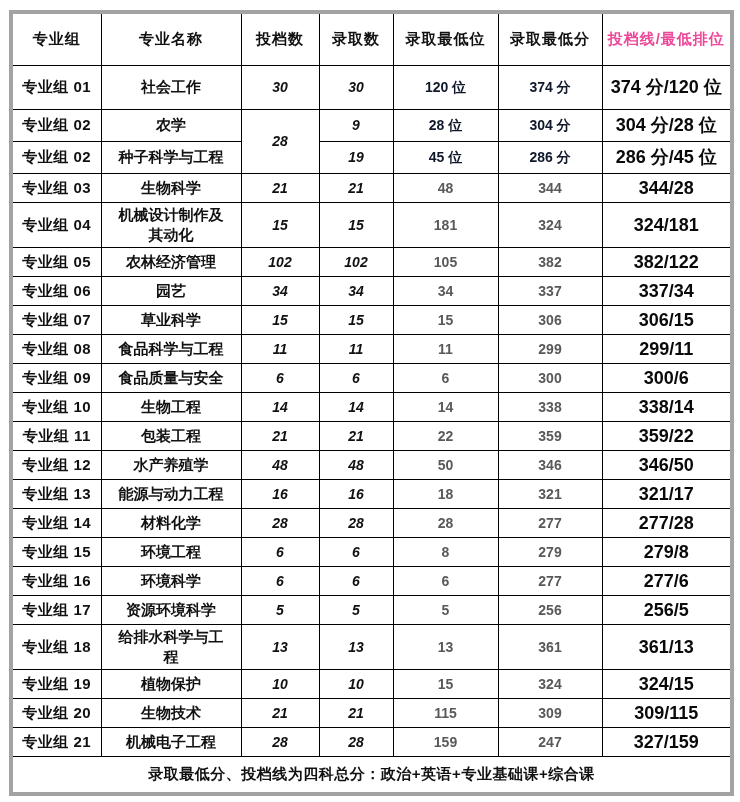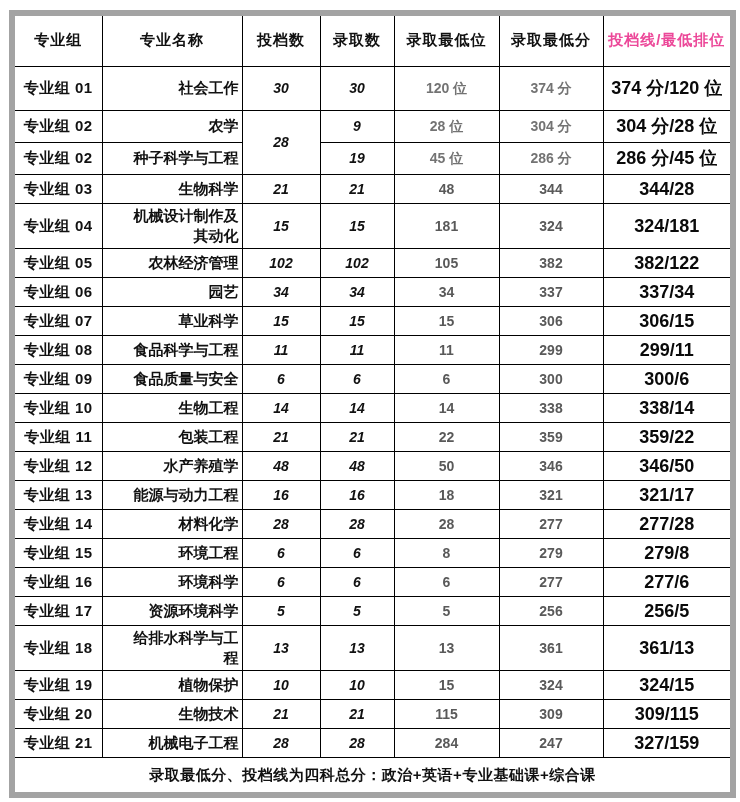--- a/index.html
+++ b/index.html
@@ -1,32 +1,32 @@
 <!DOCTYPE html>
 <html><head>
 <meta charset="utf-8">
 <style>
   html,body{margin:0;padding:0;background:#ffffff;}
   body{font-family:"Liberation Sans","DejaVu Sans",sans-serif;}
   .page{width:740px;height:802px;box-sizing:border-box;padding:10px 9px;background:#ffffff;}
-  table{border-collapse:collapse;table-layout:fixed;width:721px;border:6px solid #a3a3a3;padding-left:29px;}
+  table{border-collapse:collapse;table-layout:fixed;width:721px;border:4px solid #a3a3a3;padding-left:29px;}
   th,td{border:1px solid #000000;text-align:center;vertical-align:middle;padding:2px 3px;box-sizing:border-box;overflow:hidden;}
   thead tr{height:53px;}
   th{font-size:15px;font-weight:bold;color:#111111;letter-spacing:1px;}
   th.muted{color:#ec4899;}
   tbody tr{height:29px;}
   tbody tr.r-first{height:44px;}
   tbody tr.r-sub{height:32px;}
   td{font-size:15px;font-weight:bold;color:#111111;line-height:20px;}
   td.c-group{letter-spacing:0.5px;}
-  td.c-major{white-space:pre-line;text-align:right;}
+  td.c-major{white-space:pre-line;}
   td.c-num{font-size:14px;font-style:italic;}
   td.c-mid{font-size:14px;}
   td.c-mid.gray{color:#595959;font-weight:bold;}
-  td.c-mid.dark{color:#737373;}
+  td.c-mid.dark{color:#0f172a;}
   td.c-line{font-size:18px;color:#0a0a0a;}
   tfoot tr{height:38px;margin-top:6px;}
   tfoot td{font-size:15px;font-weight:bold;color:#111111;letter-spacing:0.5px;}
 </style>
 </head>
 <body>
 
 <div class="page">
   <table>
     <colgroup>
@@ -238,21 +238,21 @@
           <td class="c-num">21</td>
           <td class="c-mid gray">115</td>
           <td class="c-mid gray">309</td>
           <td class="c-line">309/115</td>
         </tr>
         <tr>
           <td class="c-group">专业组 21</td>
           <td class="c-major">机械电子工程</td>
           <td class="c-num">28</td>
           <td class="c-num">28</td>
-          <td class="c-mid gray">284</td>
+          <td class="c-mid gray">159</td>
           <td class="c-mid gray">247</td>
           <td class="c-line">327/159</td>
         </tr>
       </tbody>
     <tfoot>
       <tr>
         <td colspan="7">录取最低分、投档线为四科总分：政治+英语+专业基础课+综合课</td>
       </tr>
     </tfoot>
   </table>

